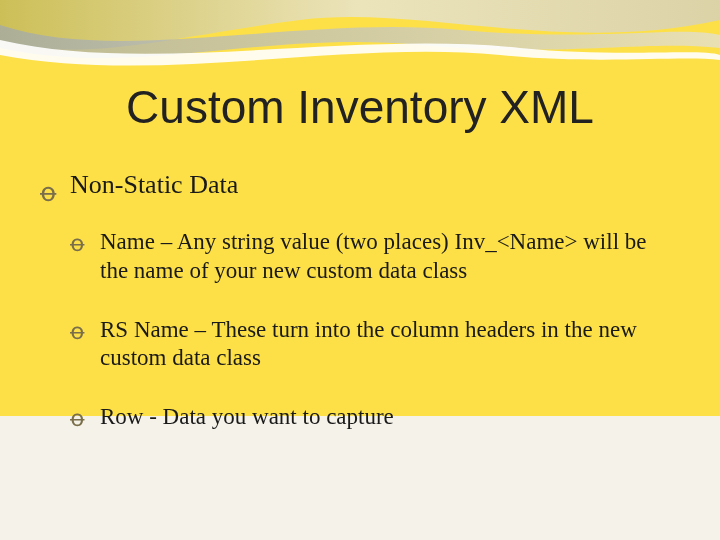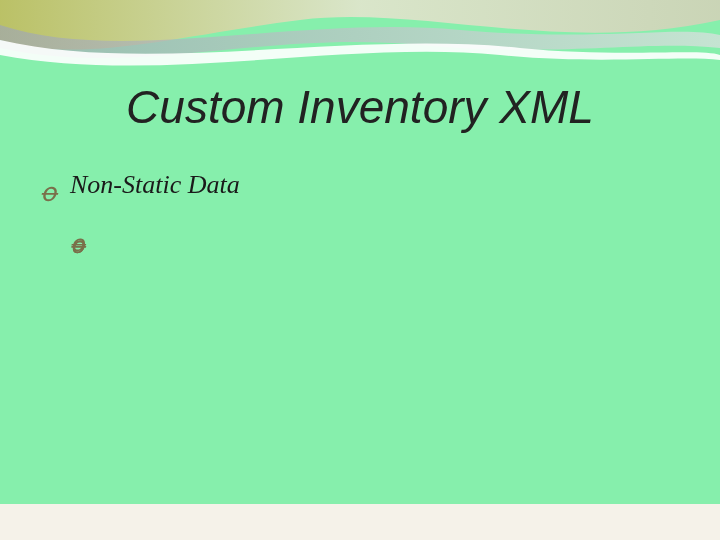--- a/index.html
+++ b/index.html
@@ -8,24 +8,23 @@
     width: 720px;
     height: 540px;
     background: #f5f2e9;
     font-family: Georgia, "Times New Roman", serif;
     color: #1a1a1a;
     overflow: hidden;
   }
   .slide {
     position: relative;
     width: 720px;
-    height: 504px;
-    background: #86efac;
+    height: 416px;
+    background: #fde047;
     box-sizing: border-box;
-    font-style: italic;
   }
   
   .wave-back {
     position: absolute;
     top: 0; left: 0;
     width: 720px;
     height: 90px;
     pointer-events: none;
   }
   .title {
@@ -94,24 +93,27 @@
 
   <div class="content">
 
     <div class="l1">
       <span class="bullet">ꝋ</span>
       <span>Non-Static Data</span>
     </div>
 
     <div class="l2">
       <span class="bullet">ꝋ</span>
+      <span>Name – Any string value (two places)  Inv_&lt;Name&gt; will be the name of your new custom data class</span>
     </div>
 
     <div class="l2">
       <span class="bullet">ꝋ</span>
+      <span>RS Name – These turn into the column headers in the new custom data class</span>
     </div>
 
     <div class="l2">
       <span class="bullet">ꝋ</span>
+      <span>Row - Data you want to capture</span>
     </div>
 
   </div>
 </div>
 
 </body></html>

